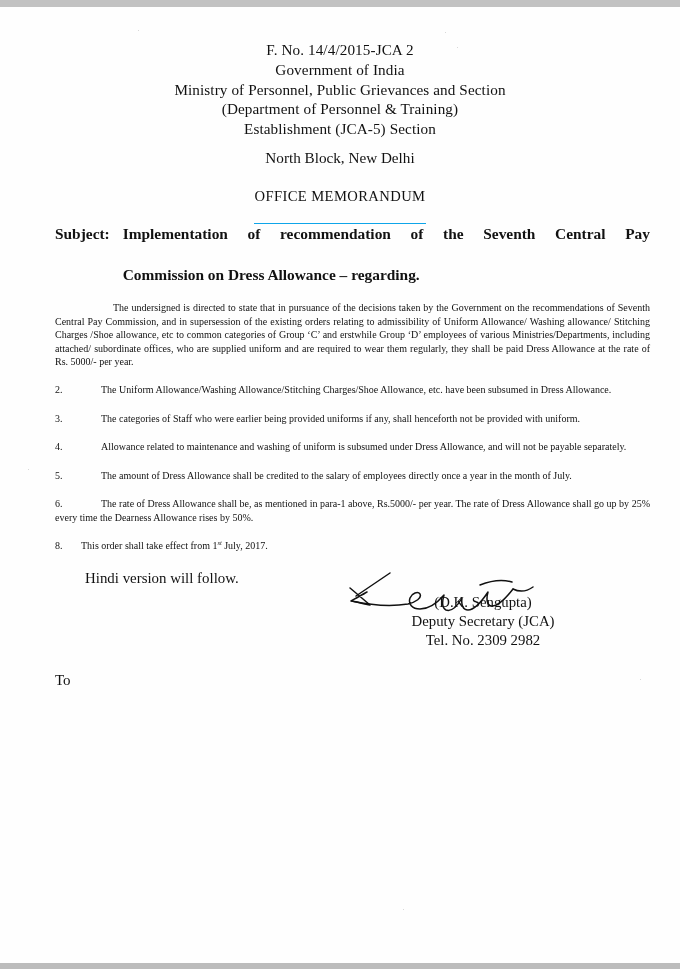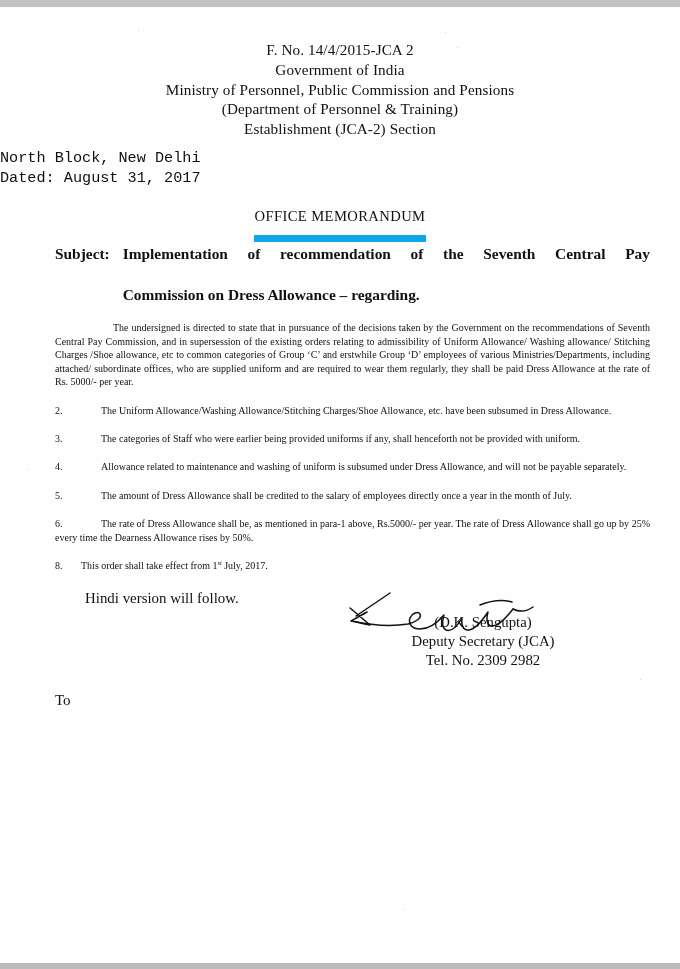--- a/index.html
+++ b/index.html
@@ -41,36 +41,35 @@
     margin-top: 33px;
     font-size: 15.2px;
     line-height: 1.30;
     letter-spacing: 0.1px;
   }
   .letterhead div { white-space: nowrap; }
 
   
   .placedate {
     margin-top: 9px;
-    text-align: left;
+    text-align: center;
     font-size: 15.2px;
     line-height: 1.32;
-    font-family: Liberation Mono, monospace;
   }
 
   
   .om-title {
     margin-top: 20px;
     text-align: center;
     font-size: 14.6px;
     letter-spacing: 0.4px;
   }
   .om-title span {
-    border-bottom: 7px solid #0ea5e9;
-    padding-bottom: 11px;
+    border-bottom: 1px solid #0ea5e9;
+    padding-bottom: 19px;
     margin-top: 48px;
   }
 
   
   .subject {
     margin: 19px 30px 4px 55px;
     font-size: 15.4px;
     font-weight: bold;
     line-height: 1.33;
     display: flex;
@@ -168,28 +167,27 @@
 </head>
 <body>
 
 <div class="scan-band-top"></div>
 
 <div class="page">
 
   <div class="letterhead">
     <div>F. No. 14/4/2015-JCA 2</div>
     <div>Government of India</div>
-    <div>Ministry of Personnel, Public Commission and Pensions</div>
+    <div>Ministry of Personnel, Public Grievances and Section</div>
     <div>(Department of Personnel &amp; Training)</div>
-    <div>Establishment (JCA-2) Section</div>
+    <div>Establishment (JCA-5) Section</div>
   </div>
 
   <div class="placedate">
     <div>North Block, New Delhi</div>
-    <div>Dated:  August 31, 2017</div>
   </div>
 
   <div class="om-title">
     <span>OFFICE MEMORANDUM</span>
   </div>
 
   <div class="subject">
     <div class="subject-label">Subject:</div>
     <div class="subject-body">
       <span class="l1">Implementation of recommendation of the Seventh Central Pay</span>

